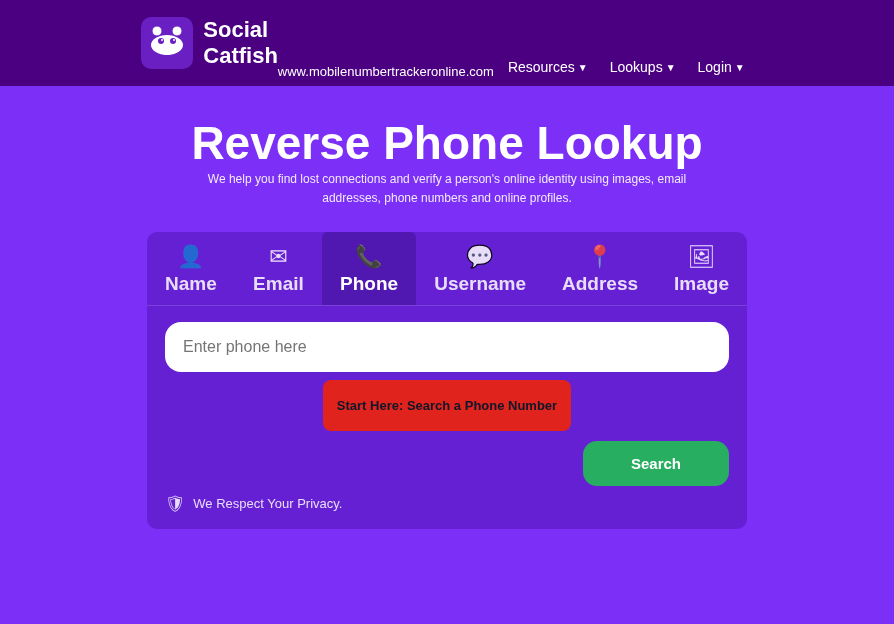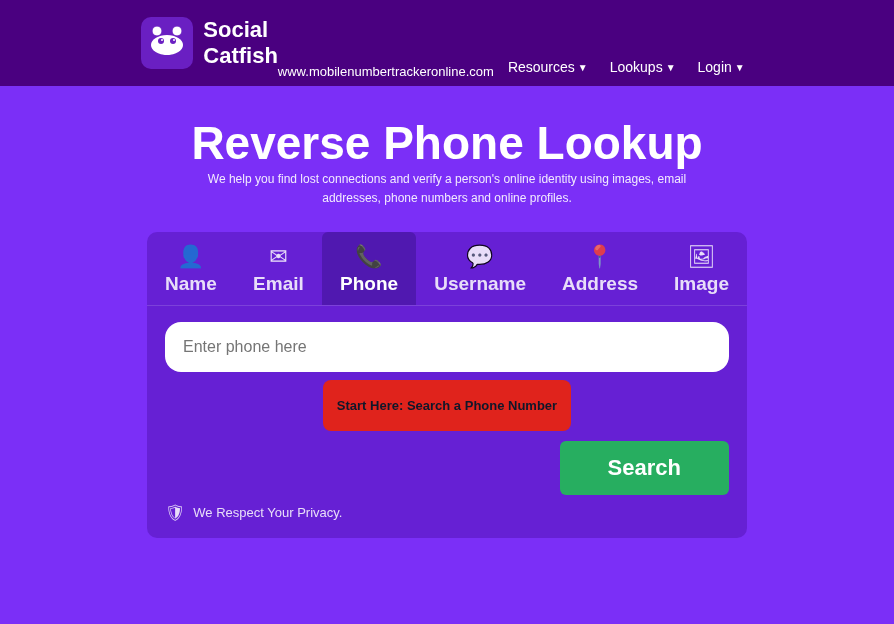--- a/index.html
+++ b/index.html
@@ -152,23 +152,23 @@
       margin-bottom: 10px;
     }
     .search-btn-row {
       display: flex;
       justify-content: flex-end;
     }
     .search-btn {
       background: #27ae60;
       color: white;
       border: none;
-      border-radius: 6px;
+      border-radius: 14px;
       padding: 14px 48px;
-      font-size: 22px;
+      font-size: 15px;
       font-weight: bold;
       cursor: pointer;
     }
     .privacy-row {
       display: flex;
       align-items: center;
       gap: 8px;
       padding: 8px 18px 0;
       color: rgba(255,255,255,0.85);
       font-size: 13px;

